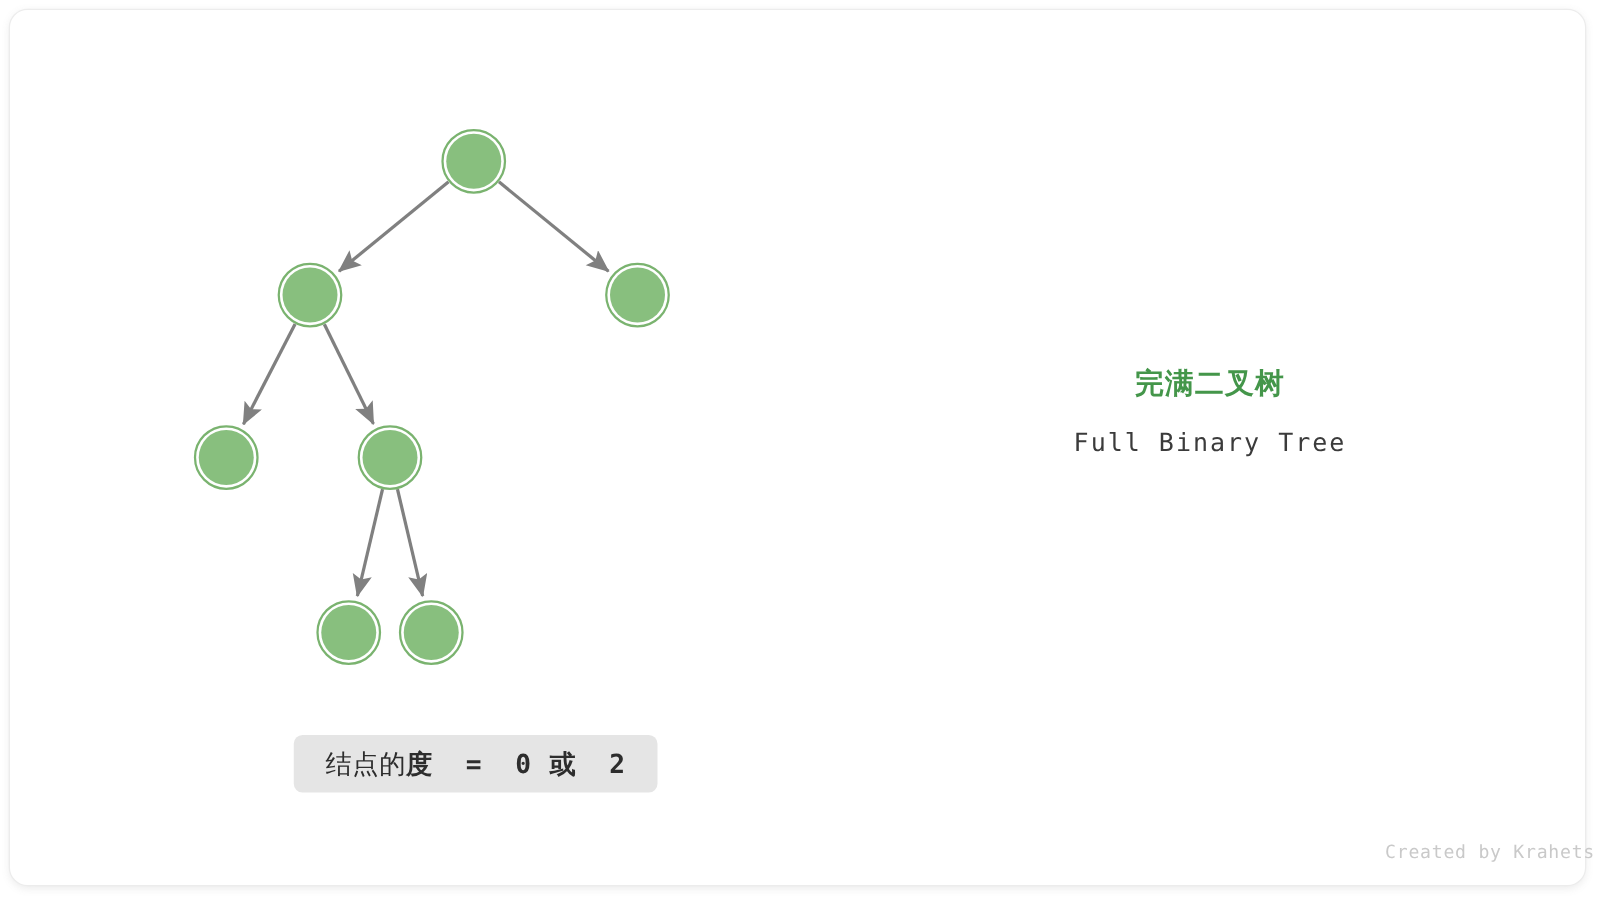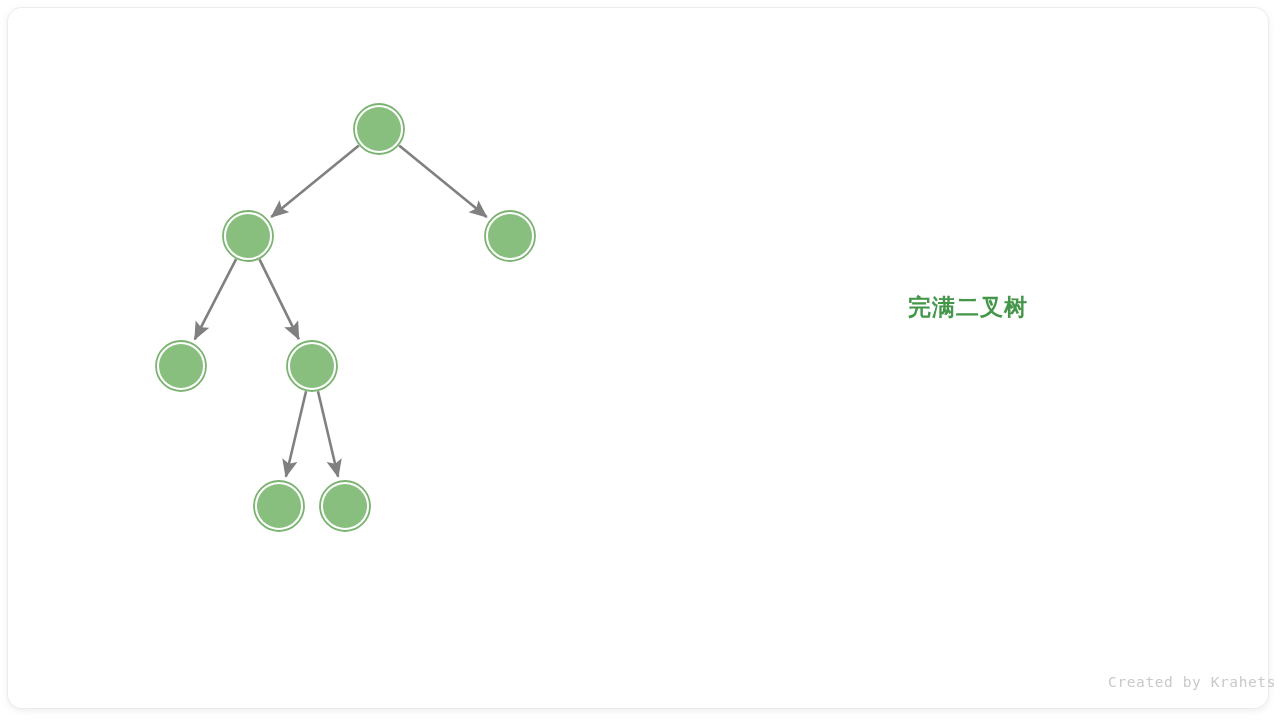--- a/index.html
+++ b/index.html
@@ -153,18 +153,22 @@
         </g>
         <g>
           <circle cx="345" cy="506" r="25" fill="none" stroke="#7ab36f" stroke-width="1.8"></circle>
           <circle cx="345" cy="506" r="22" fill="#88bf7e" stroke="none"></circle>
         </g>
       </g>
   </svg>
 
   <div id="caption">
     <div class="title-cn">完满二叉树</div>
+    <div class="title-en">Full Binary Tree</div>
   </div>
 
+  <div id="degree-label">
+    <span class="lbl-text"><span>结点的</span><span class="strong">度</span><span class="mono">&nbsp; </span><span class="mono">=</span><span class="mono">&nbsp; </span><span class="mono">0</span><span>&nbsp; </span><span class="strong">或</span><span class="mono">&nbsp; </span><span class="mono">2</span></span>
+  </div>
 
   <div id="credit">Created by Krahets</div>
 
 </div>
 
 </body></html>

